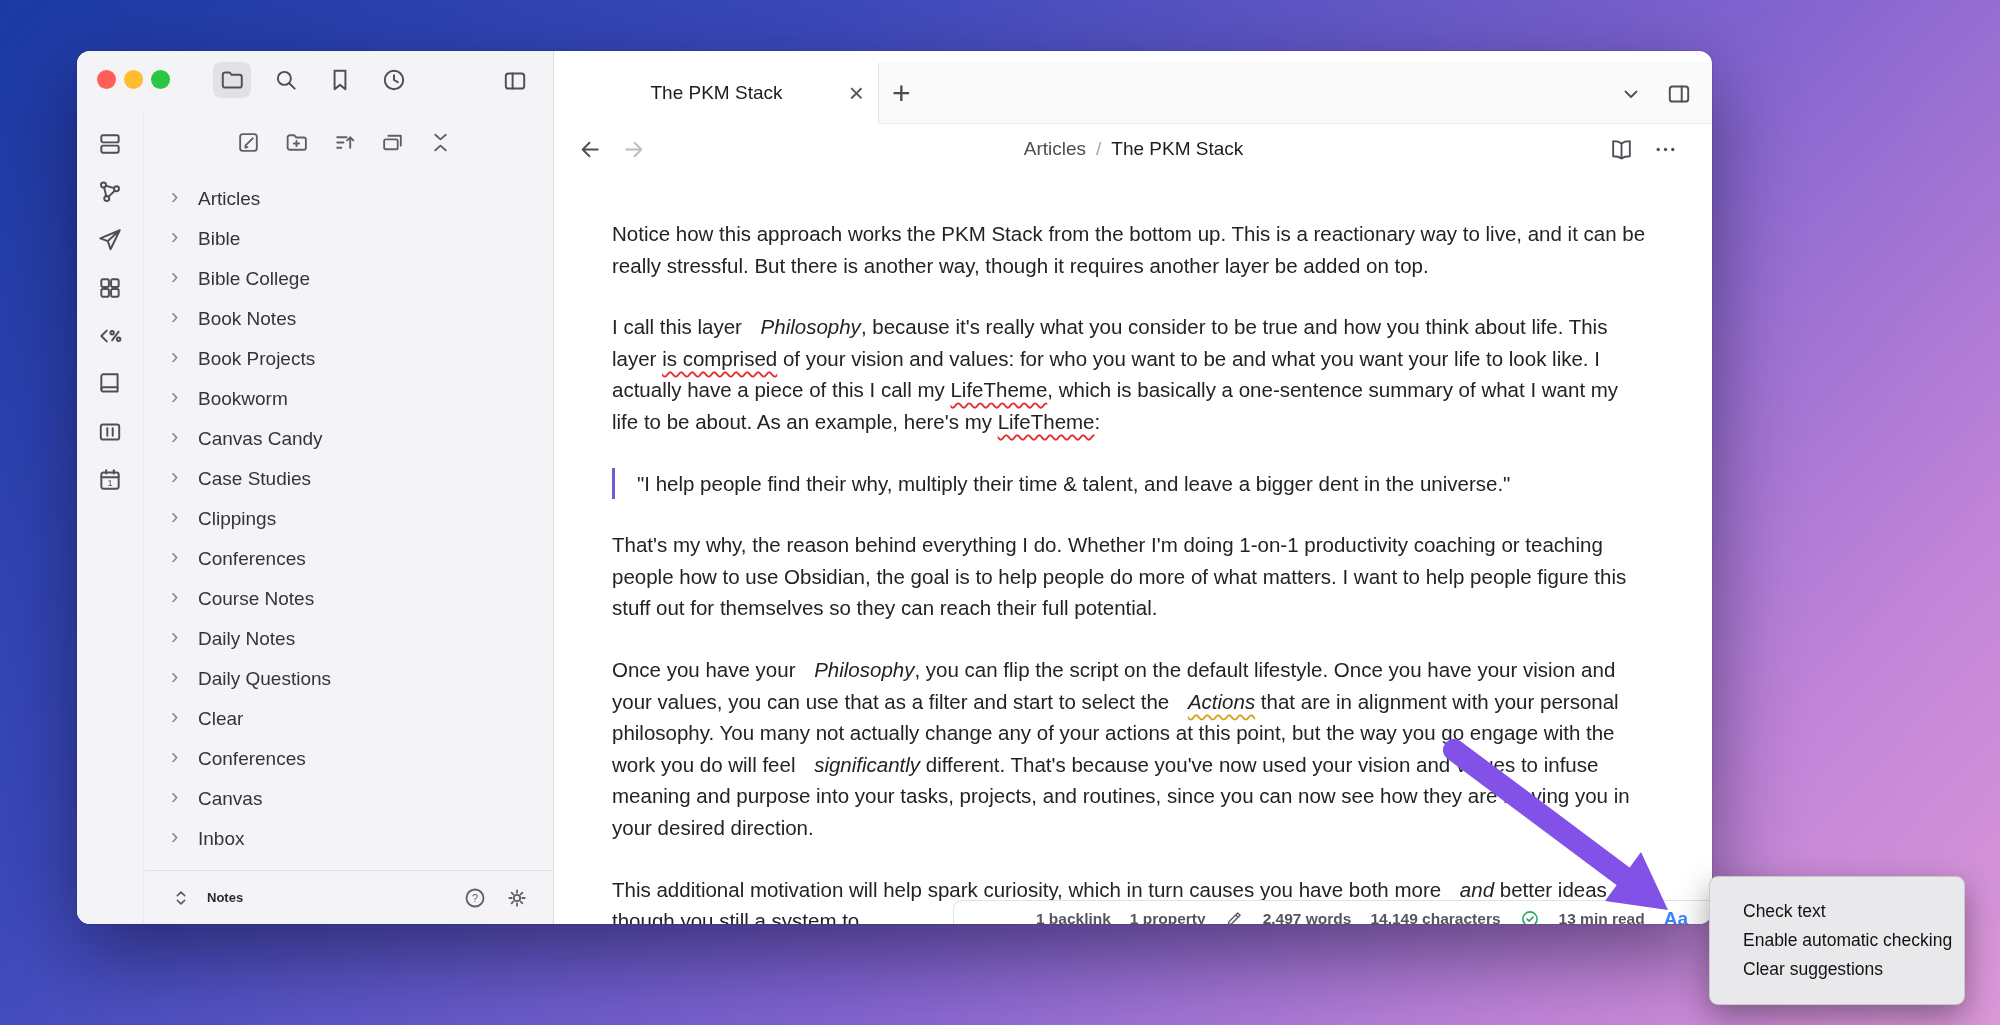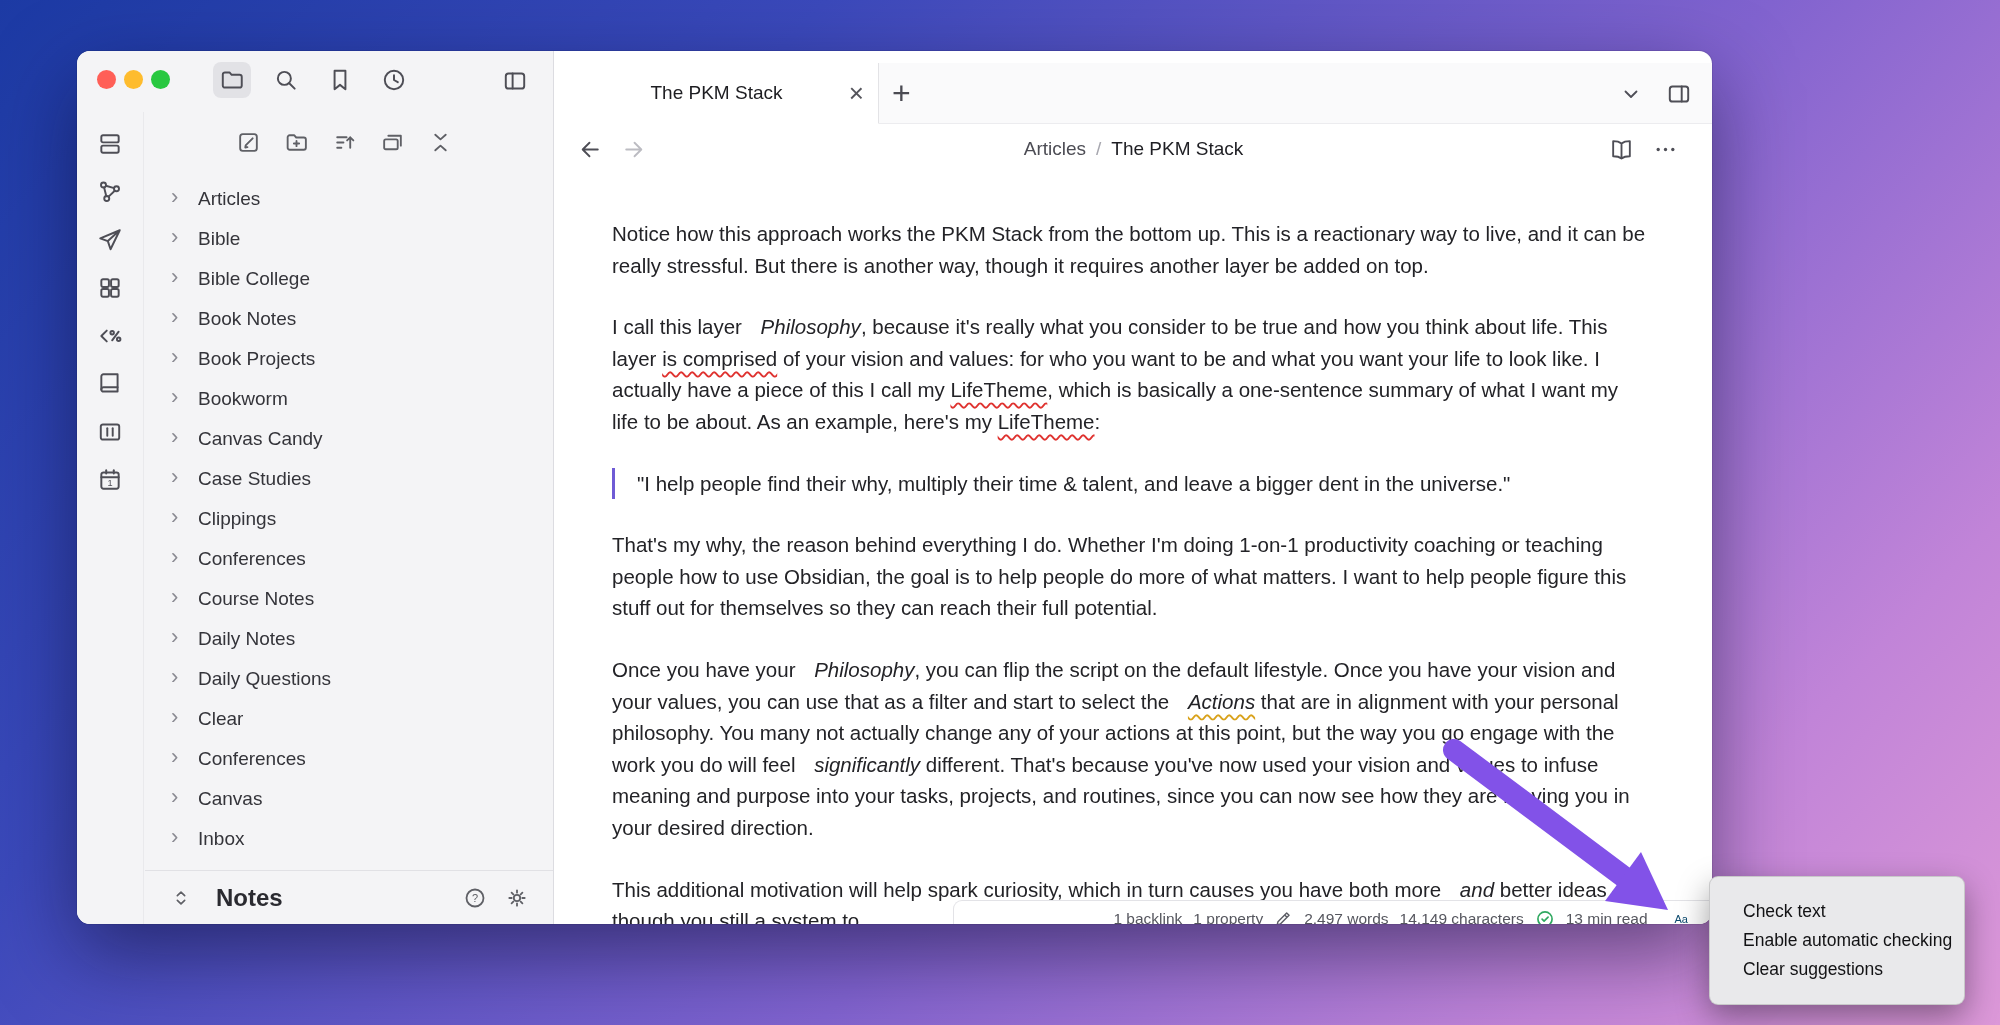--- a/index.html
+++ b/index.html
@@ -39,21 +39,21 @@
   .explorer-toolbar { position:absolute; left:90px; top:78px; display:flex; gap:21px; }
   .explorer-toolbar span { width:27px; height:27px; display:flex; align-items:center; justify-content:center; }
 
   .folder-list { position:absolute; left:0; right:0; top:128px; bottom:54px; overflow:hidden; }
   .tree-item { height:40px; display:flex; align-items:center; padding-left:26px; cursor:default; }
   .tree-chev { width:18px; font-size:22px; line-height:1; color:#8b8b93; margin-top:-4px; }
   .tree-label { font-size:19px; color:#34343a; margin-left:9px; white-space:nowrap; }
 
   .vault-bar { position:absolute; left:0; right:0; bottom:0; height:54px; border-top:1px solid #e1e1e5;
                display:flex; align-items:center; padding:0 22px; }
-  .vault-name { font-size:24px; font-weight:600; color:#2a2a30; margin-left:21px; }
+  .vault-name { font-size:13px; font-weight:600; color:#2a2a30; margin-left:12px; }
   .vault-bar .spacer { flex:1; }
   .vault-bar .vicon { width:28px; height:28px; display:flex; align-items:center; justify-content:center; margin-left:14px; }
 
   
   .main { position:absolute; left:478px; top:12px; right:0; height:100%; background:#fff; }
 
   .tab-row { position:absolute; left:0; right:0; top:0; height:61px; background:#fafafb; border-bottom:1px solid #ececef; }
   .tab { position:absolute; left:0; top:0; width:324px; height:61px; background:#fff;
          border-right:1px solid #e3e3e6; border-bottom:1px solid #fff;
          display:flex; align-items:center; justify-content:center; }
@@ -72,24 +72,24 @@
   .content { position:absolute; left:0; right:0; top:111px; bottom:0; overflow:hidden; }
   .doc { width:1035px; margin:44px 0 0 57px; font-size:20.5px; line-height:31.6px; color:#232327; }
   .doc p { margin:0 0 30px 0; }
   blockquote { border-left:3px solid #6f5bd5; padding-left:22px; margin:0 0 30px 0; font-style:normal; }
   .it { font-style:italic;margin-left:13px; }
   .wavy-red    { text-decoration-line:underline; text-decoration-style:wavy; text-decoration-color:#df322f; text-decoration-thickness:2px; text-underline-offset:5px; }
   .wavy-yellow { text-decoration-line:underline; text-decoration-style:wavy; text-decoration-color:#d9a21b; text-decoration-thickness:2px; text-underline-offset:5px; }
 
   .status { position:absolute; right:0; bottom:0; width:759px; height:36px; background:#fff;
             border-top:1px solid #e3e3e7; border-left:1px solid #e3e3e7; border-top-left-radius:9px;
-            display:flex; align-items:center; justify-content:flex-end; gap:11px; padding-right:24px;
-            font-size:15.5px; color:#55565e; z-index:5; }
+            display:flex; align-items:center; justify-content:flex-end; gap:19px; padding-right:24px;
+            font-size:15.5px; color:#55565e; z-index:5;font-weight:bold; }
   .status .sicon { display:flex; align-items:center; }
-  .lang-btn { font-size:11px; color:#0c4a6e;margin-left:16px; }
+  .lang-btn { font-size:19px; color:#3b82f6; }
 
   
   .arrow-svg { position:absolute; inset:0; width:2000px; height:1025px; z-index:40; pointer-events:none; }
 
   .ctx { position:absolute; left:1709px; top:876px; width:256px; z-index:50;
          background:#e9e9eb; border:1px solid rgba(0,0,0,.14); border-radius:9px;
          box-shadow:0 12px 32px rgba(0,0,0,.38); padding:20px; }
   .ctx-item { height:29px; line-height:29px; padding:0 13px; font-size:17.5px; color:#121214; border-radius:5px; white-space:nowrap; }
 
   svg.ic { stroke:#4e4e56; fill:none; stroke-width:1.8; stroke-linecap:round; stroke-linejoin:round; }

